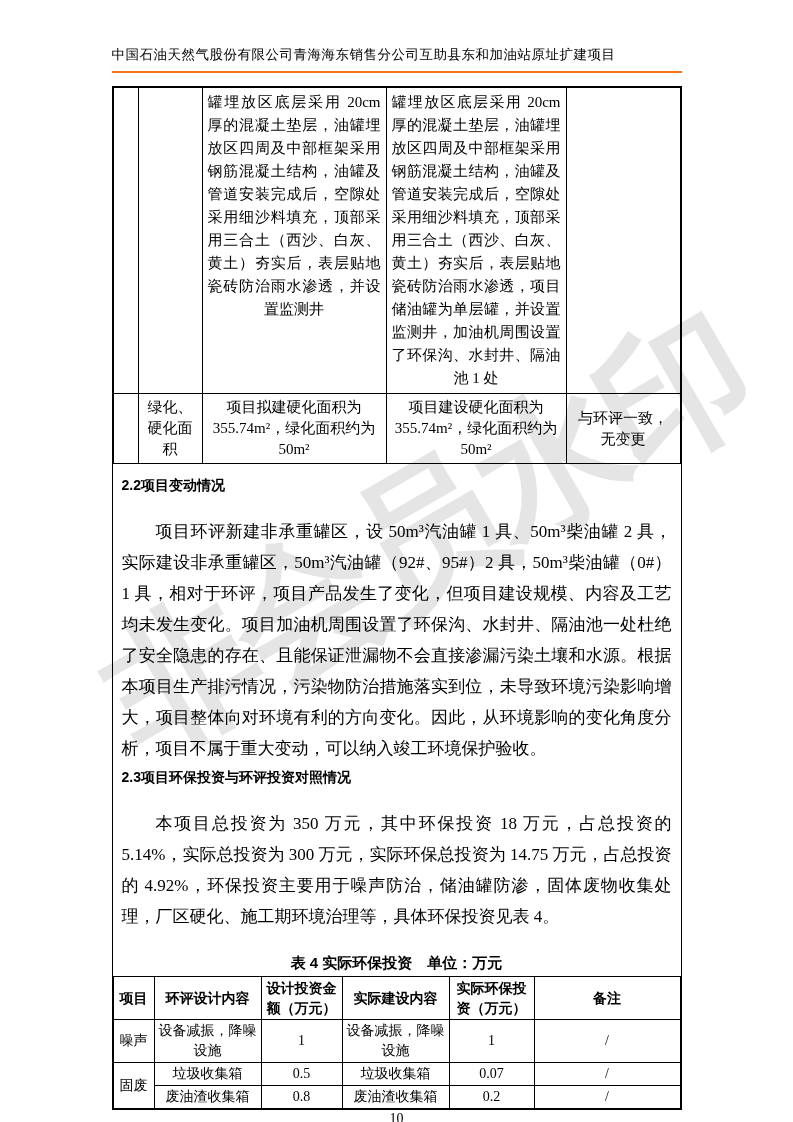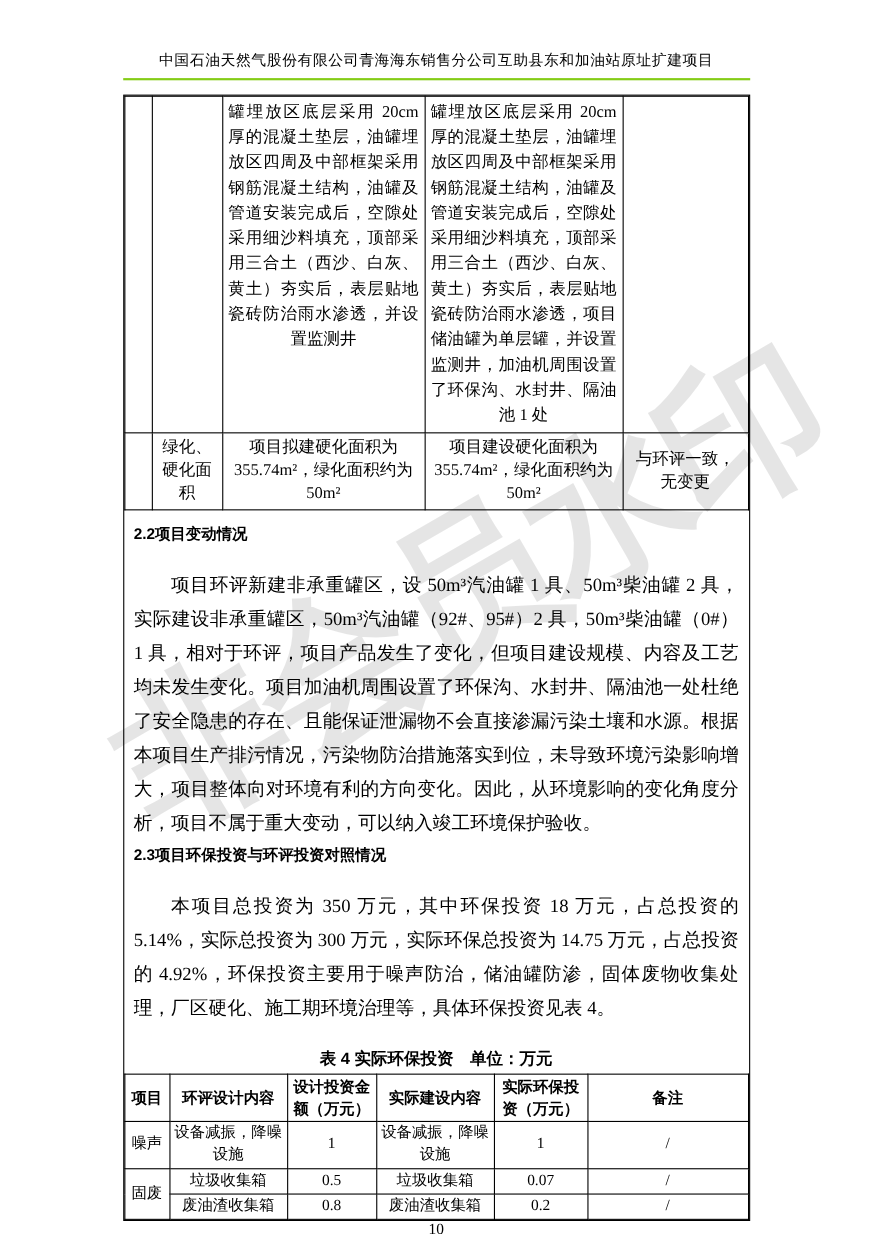--- a/index.html
+++ b/index.html
@@ -31,25 +31,24 @@
     z-index: 0;
     pointer-events: none;
     line-height: 160px;
     text-align: center;
   }
   .content { position: relative; z-index: 1; }
   
   .doc-header {
     width: 570px;
     margin: 46px auto 0 auto;
-    text-align: center;
     font-size: 13.5px;
     letter-spacing: 0.5px;
     padding-bottom: 7px;
-    border-bottom: 2px solid #84cc16;
+    border-bottom: 2px solid #f97316;
   }
   
   .frame {
     width: 570px;
     margin: 13px auto 0 auto;
     border: 1px solid #000;
   }
   
   table { border-collapse: collapse; width: 100%; }
   .cmp-table td {

